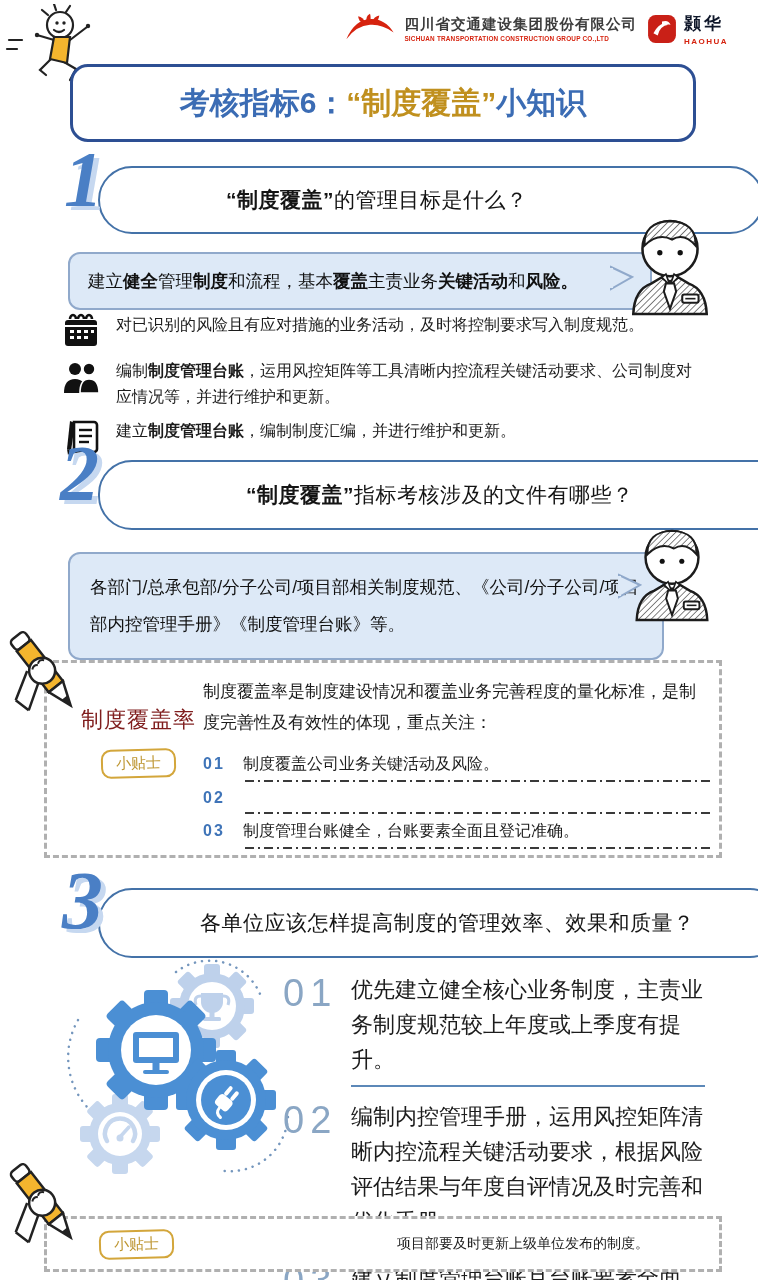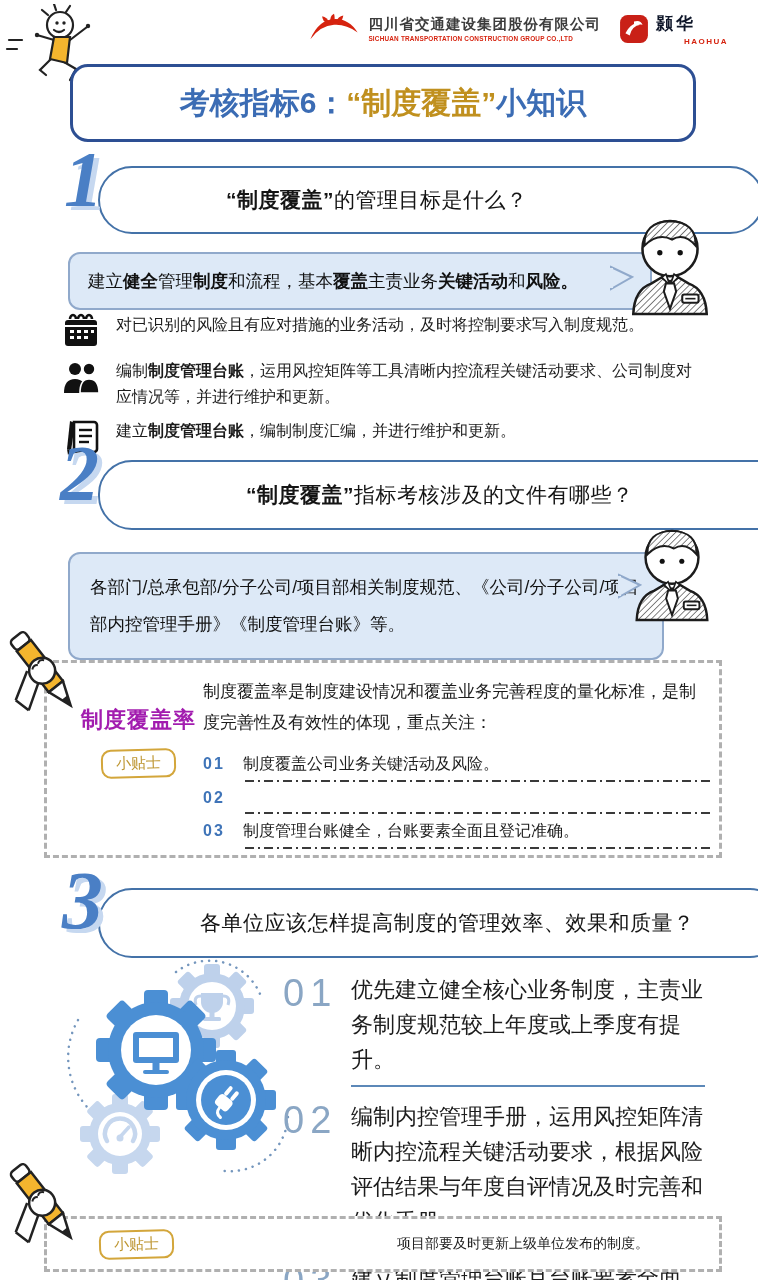--- a/index.html
+++ b/index.html
@@ -2,26 +2,26 @@
 <html><head>
 <meta charset="utf-8">
 <style>
   html,body{margin:0;padding:0;background:#fff;}
   #page{position:relative;width:758px;height:1280px;background:#fff;outline:1px solid #e6e6e6;
         font-family:"Liberation Sans","DejaVu Sans",sans-serif;overflow:hidden;color:#1c1c1c;}
   .abs{position:absolute;}
 
   
   #runner{left:4px;top:4px;width:104px;height:78px;}
-  #logos{right:30px;top:10px;display:flex;gap:18px;align-items:center;}
+  #logos{right:30px;top:10px;display:flex;gap:10px;align-items:center;}
   .logo{display:flex;gap:7px;align-items:center;}
   .logo-zh{font-size:14.5px;font-weight:bold;color:#3c3c3c;letter-spacing:1px;line-height:1.2;}
   .logo-en{font-size:6.4px;color:#d6230f;font-weight:bold;letter-spacing:.2px;margin-top:2px;}
   .brand-zh{font-size:17px;font-weight:bold;color:#0f172a;letter-spacing:3px;}
-  .brand-en{font-size:8px;color:#d6230f;font-weight:bold;letter-spacing:1.5px;margin-top:2px;margin-left:28px;}
+  .brand-en{font-size:8px;color:#d6230f;font-weight:bold;letter-spacing:1.5px;margin-top:2px;}
 
   
   #title-box{left:70px;top:64px;width:620px;height:72px;border:3px solid #2d4f93;border-radius:18px;
              display:flex;align-items:center;justify-content:center;font-size:30px;font-weight:bold;}
   .t-blue{color:#3b6cb4;} .t-gold{color:#c0901e;}
 
   
   .numeral{font-family:"Liberation Serif","DejaVu Serif",serif;font-style:italic;font-weight:bold;
            color:#4a7fc5;text-shadow:5px 4px 0 #c6d8f0;z-index:2;line-height:1;}
   .pill{border:2px solid #4472a8;border-radius:34px;background:#fff;display:flex;align-items:center;
@@ -34,21 +34,21 @@
 
   
   #goals{left:62px;top:312px;width:636px;}
   .goal-row{display:grid;grid-template-columns:54px 1fr;align-items:start;margin-bottom:9px;}
   .gicon{width:38px;height:36px;display:block;margin-top:1px;}
   .gtext{margin:0;font-size:16px;line-height:1.6;max-width:578px;}
 
   
   .tipbox{border:3px dashed #b0b0b0;background:#fff;}
   #tip1{left:44px;top:660px;width:672px;height:192px;}
-  .tip-heading{font-size:22px;font-weight:bold;letter-spacing:1px;color:#a21caf;}
+  .tip-heading{font-size:22px;font-weight:normal;letter-spacing:1px;color:#7f1d1d;}
   .badge{display:inline-block;border:2px solid #d3a63b;color:#bd9530;background:#fff;border-radius:10px;
          padding:3px 13px;font-size:15px;transform:rotate(-1.5deg);}
   #tip1-right{position:absolute;left:156px;top:14px;width:508px;}
   .tip-intro{font-size:17px;line-height:1.8;margin:0;}
   .tip-items{margin-top:16px;}
   .tip-item{display:flex;align-items:baseline;}
   .tip-num{font-weight:bold;color:#3f74b8;font-size:16px;letter-spacing:2px;width:40px;flex:none;}
   .tip-text{font-size:16px;}
   .dashdot{height:2px;margin:5px 0 7px 42px;background-image:repeating-linear-gradient(90deg,
            #3a3a3a 0 9px,transparent 9px 13px,#3a3a3a 13px 15px,transparent 15px 19px);}

